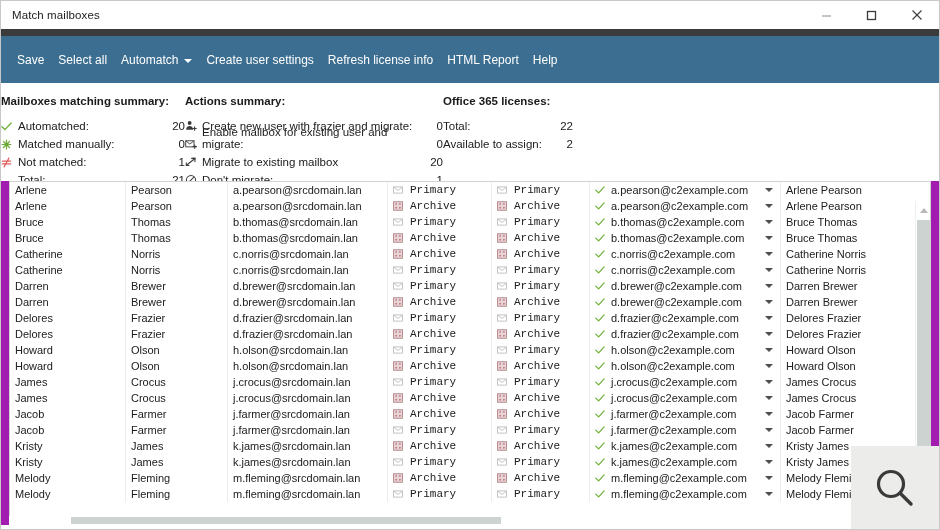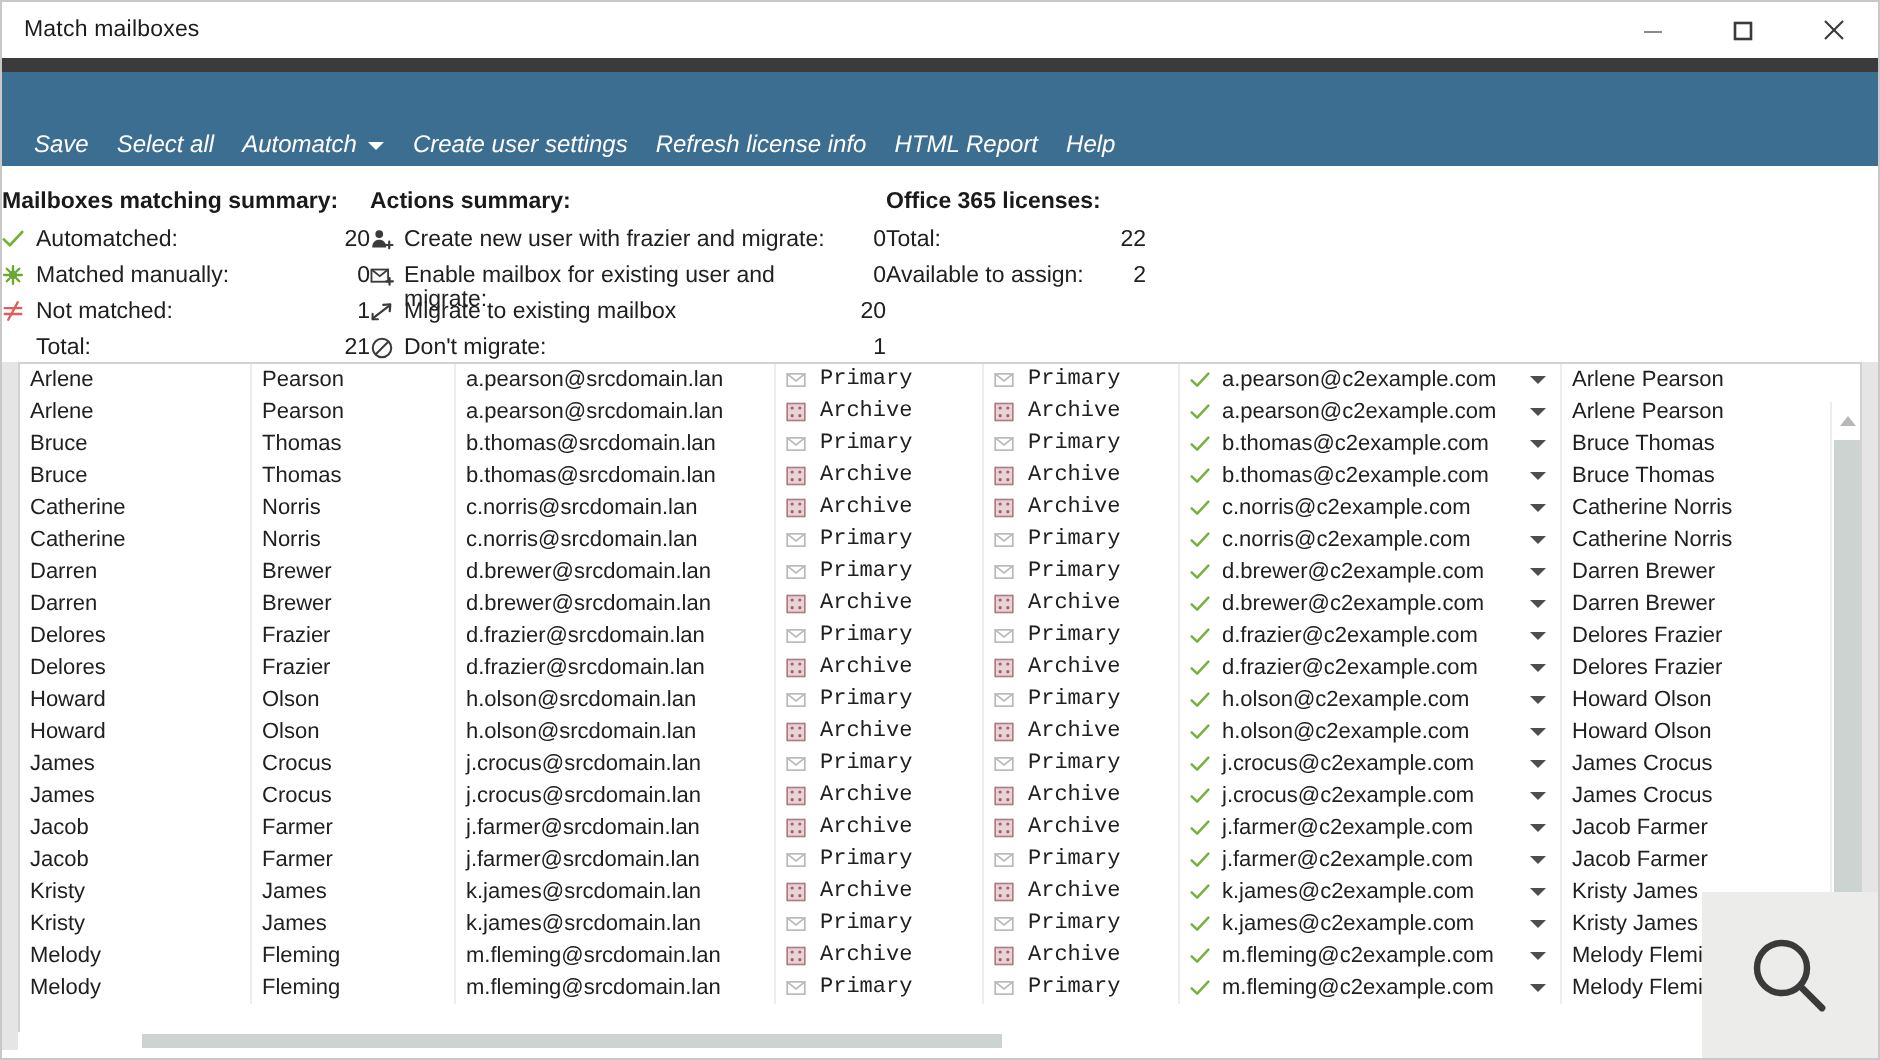--- a/index.html
+++ b/index.html
@@ -7,21 +7,21 @@
     margin: 0; padding: 0;
     width: 940px; height: 530px;
     overflow: hidden;
     font-family: "Liberation Sans", sans-serif;
     background: #ffffff;
   }
   #app {
     width: 940px; height: 530px;
     position: relative;
     border: 1px solid #c8c8c8;
-    background: #e5e5e5;
+    background: #a21caf;
     display: flex;
     flex-direction: column;
     overflow: hidden;
   }
 
   
   .titlebar {
     height: 28px;
     min-height: 28px;
     background: #ffffff;
@@ -51,24 +51,23 @@
   .darkstrip {
     height: 7px; min-height: 7px;
     background: #3b3b3b;
   }
 
   
   .toolbar {
     height: 47px; min-height: 31px;
     background: #3c6e91;
     display: flex;
-    align-items: flex-end;
+    align-items: center;
     padding-left: 9px;
     color: #ffffff;
-    font-style: italic;
   }
   .tb-item {
     font-size: 12px;
     color: #ffffff;
     padding: 4px 7px;
     white-space: nowrap;
     display: flex;
     align-items: center;
     gap: 6px;
   }
@@ -94,21 +93,21 @@
   .sumcol.c2 { width: 258px; }
   .sumcol.c3 { width: 300px; }
   .sum-title {
     font-size: 11.5px;
     font-weight: bold;
     color: #1a1a1a;
     margin-bottom: 7px;
   }
   .sum-row {
     display: flex;
-    align-items: flex-start;
+    align-items: flex-end;
     height: 18px;
     font-size: 11.5px;
     color: #202020;
   }
   .sum-ic {
     width: 17px; min-width: 17px;
     display: flex; align-items: center; justify-content: flex-start;
   }
   .sum-lbl { flex: 1; }
   .sum-val { text-align: right; }

